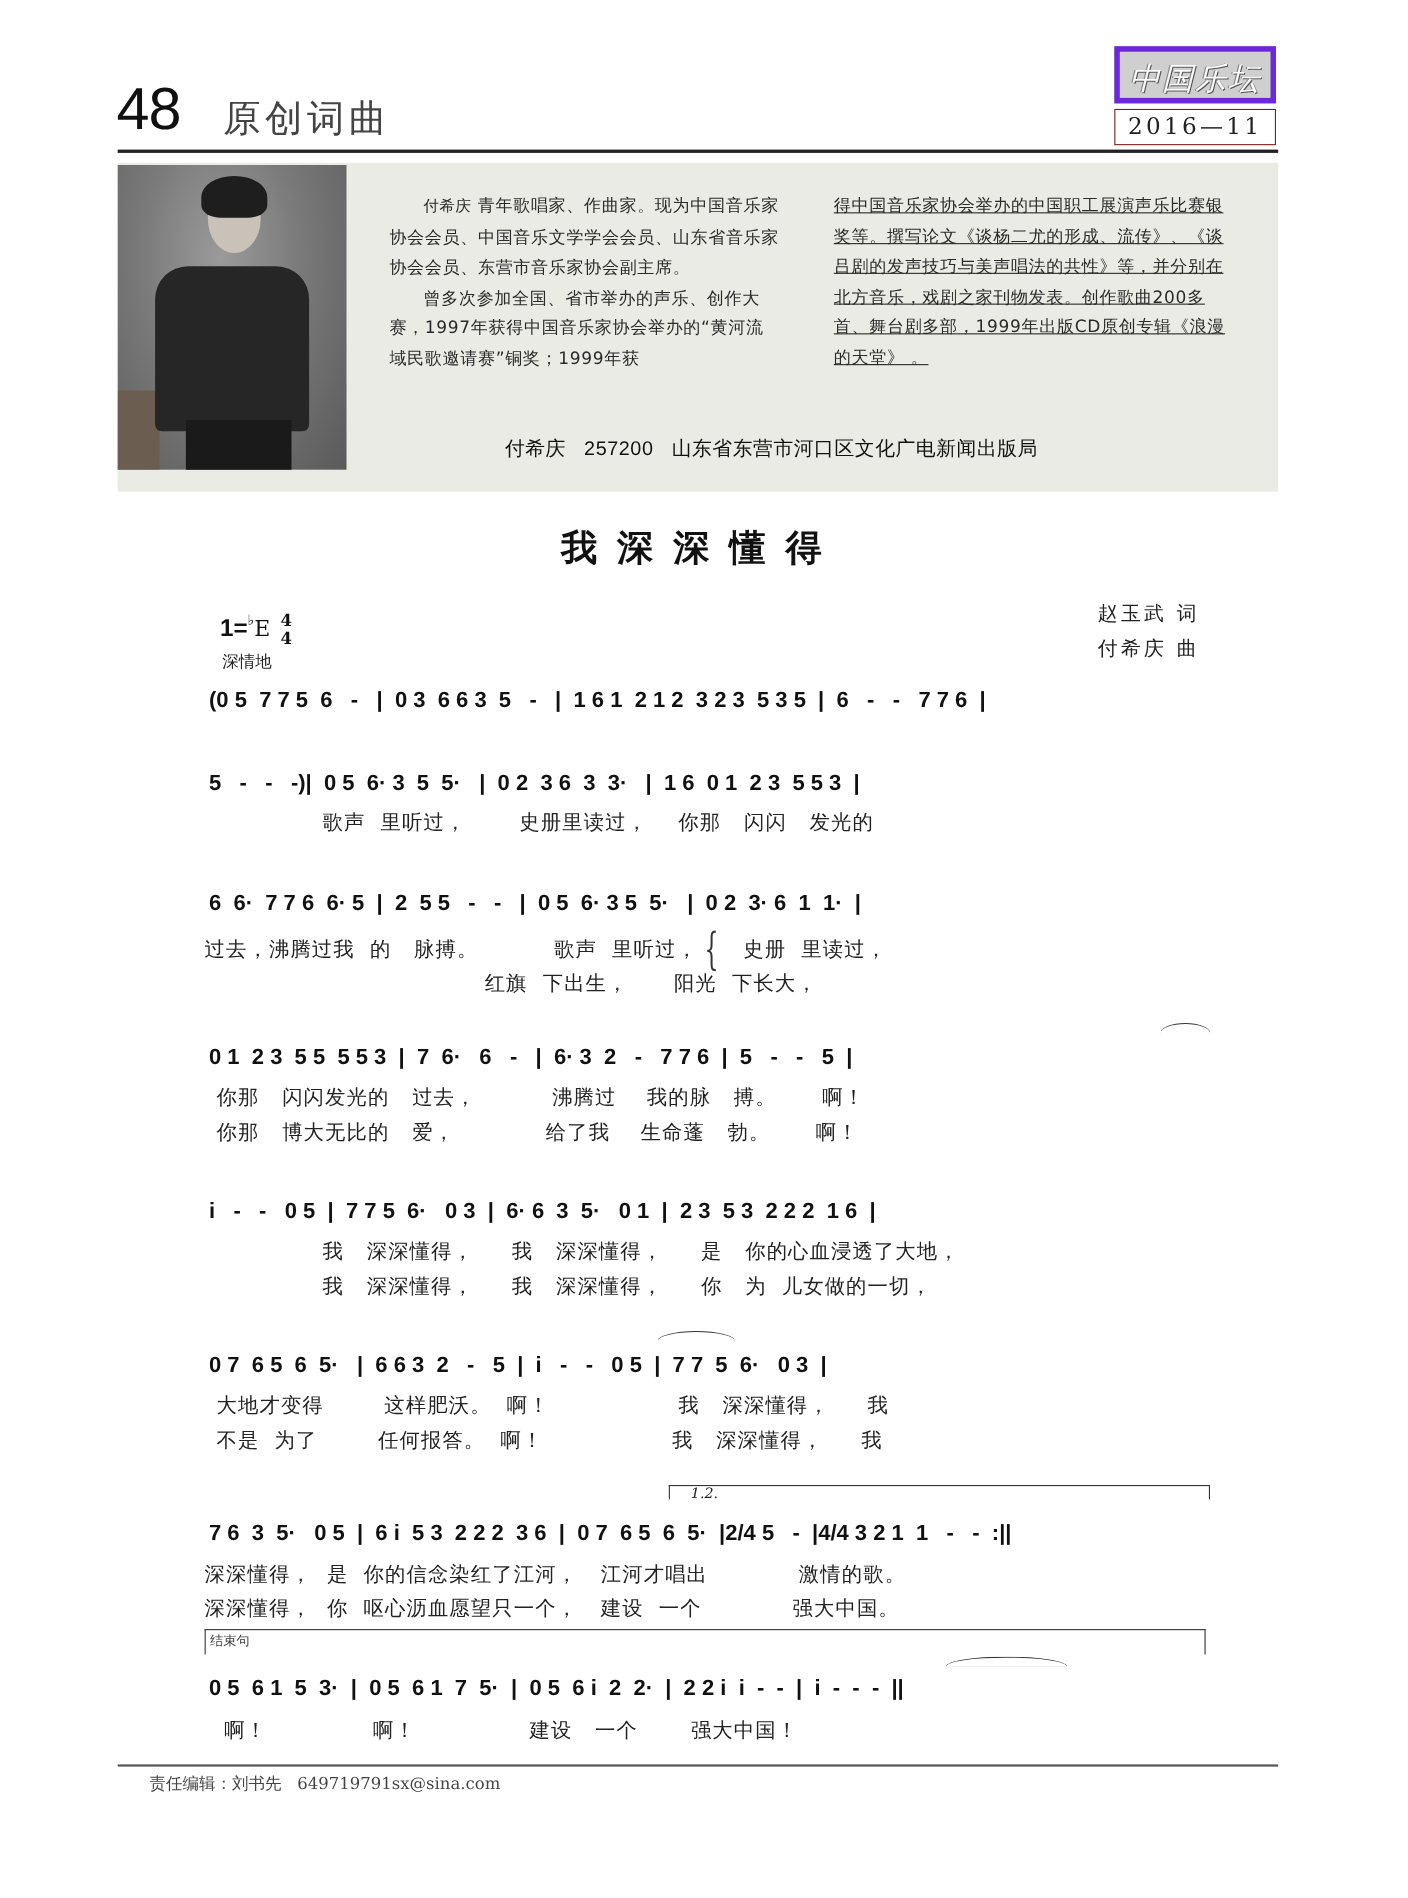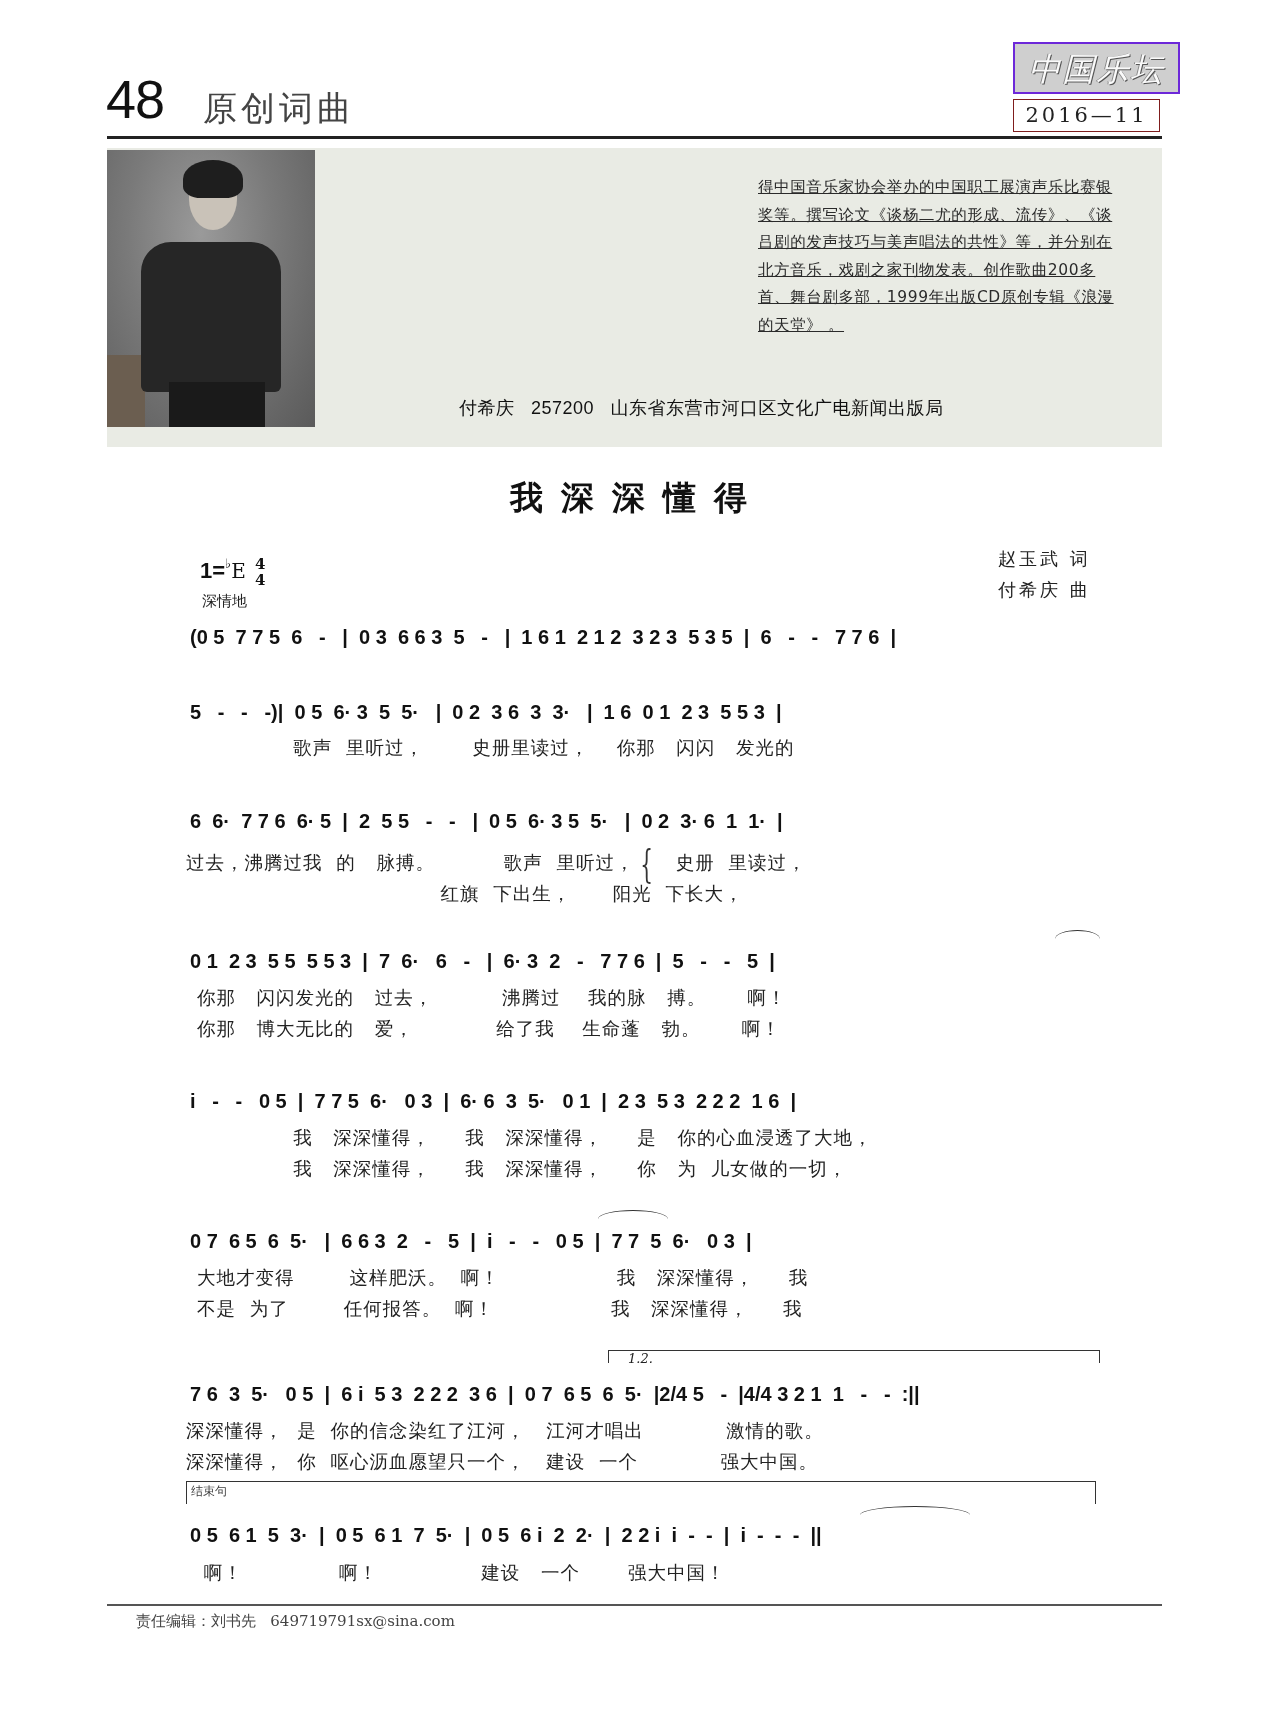--- a/index.html
+++ b/index.html
@@ -1,21 +1,21 @@
 <!DOCTYPE html>
 <html><head>
 <meta charset="utf-8">
 <style>
   html, body { margin:0; padding:0; background:#ffffff; }
   body { width:1280px; height:1725px; position:relative; overflow:hidden; font-family:"DejaVu Sans", sans-serif; color:#111; }
   .abs { position:absolute; }
   
   .page-num { left:106px; top:72px; font-family:"Liberation Sans", sans-serif; font-size:54px; line-height:54px; letter-spacing:-1px; color:#111; }
   .section { left:203px; top:88px; font-family:"DejaVu Serif", serif; font-size:34px; line-height:40px; color:#444; letter-spacing:4px; }
-  .logo { left:1013px; top:42px; width:167px; height:52px; background:#cfcfcf; border:2px solid #6d28d9; box-sizing:border-box; font-family:"DejaVu Serif", serif; font-style:italic; font-size:32px; line-height:50px; color:#fafafa; text-align:center; text-shadow:1px 1px 0 #555, -1px 0 0 #888; letter-spacing:2px; }
+  .logo { left:1013px; top:42px; width:147px; height:52px; background:#cfcfcf; border:5px solid #6d28d9; box-sizing:border-box; font-family:"DejaVu Serif", serif; font-style:italic; font-size:28px; line-height:50px; color:#fafafa; text-align:center; text-shadow:1px 1px 0 #555, -1px 0 0 #888; letter-spacing:2px; }
   .datebox { left:1013px; top:99px; width:147px; height:33px; border:1px solid #7f1d1d; box-sizing:border-box; font-family:"DejaVu Serif", serif; font-size:21px; line-height:31px; text-align:center; letter-spacing:3px; color:#222; }
   .rule-top { left:107px; top:136px; width:1055px; height:3px; background:#222; }
   
   .panel { left:107px; top:148px; width:1055px; height:299px; background:#e9ebe4; }
   .photo { left:107px; top:150px; width:208px; height:277px; background: radial-gradient(ellipse at 45% 30%, #9a9a9a 0%, #7a7a7a 45%, #5a5a5a 100%); overflow:hidden; }
   .photo .head { position:absolute; left:82px; top:18px; width:48px; height:62px; border-radius:45% 45% 50% 50%; background:#c9c2b8; }
   .photo .hair { position:absolute; left:76px; top:10px; width:60px; height:38px; border-radius:50% 50% 30% 30%; background:#1e1e1e; }
   .photo .body { position:absolute; left:34px; top:92px; width:140px; height:150px; border-radius:30px 30px 6px 6px; background:#262626; }
   .photo .legs { position:absolute; left:62px; top:232px; width:96px; height:50px; background:#1a1a1a; }
   .photo .table { position:absolute; left:0; top:205px; width:38px; height:72px; background:#6b5e50; }
@@ -55,20 +55,22 @@
 
 <div class="abs panel"></div>
 <div class="abs photo">
   <div class="table"></div>
   <div class="body"></div>
   <div class="legs"></div>
   <div class="head"></div>
   <div class="hair"></div>
 </div>
 <div class="abs bio bio1">
+  <p><span class="lead">付希庆</span><span> 青年歌唱家、作曲家。现为中国音乐家协会会员、中国音乐文学学会会员、山东省音乐家协会会员、东营市音乐家协会副主席。</span></p>
+  <p>曾多次参加全国、省市举办的声乐、创作大赛，1997年获得中国音乐家协会举办的“黄河流域民歌邀请赛”铜奖；1999年获</p>
 </div>
 <div class="abs bio bio2">
   <p style="text-indent:0">得中国音乐家协会举办的中国职工展演声乐比赛银奖等。撰写论文《谈杨二尤的形成、流传》、《谈吕剧的发声技巧与美声唱法的共性》等，并分别在北方音乐，戏剧之家刊物发表。创作歌曲200多首、舞台剧多部，1999年出版CD原创专辑《浪漫的天堂》 。</p>
 </div>
 <div class="abs contact">付希庆   257200   山东省东营市河口区文化广电新闻出版局</div>
 
 <div class="abs song-title">我深深懂得</div>
 <div class="abs credits">
   <div>赵玉武 词</div>
   <div>付希庆 曲</div>

